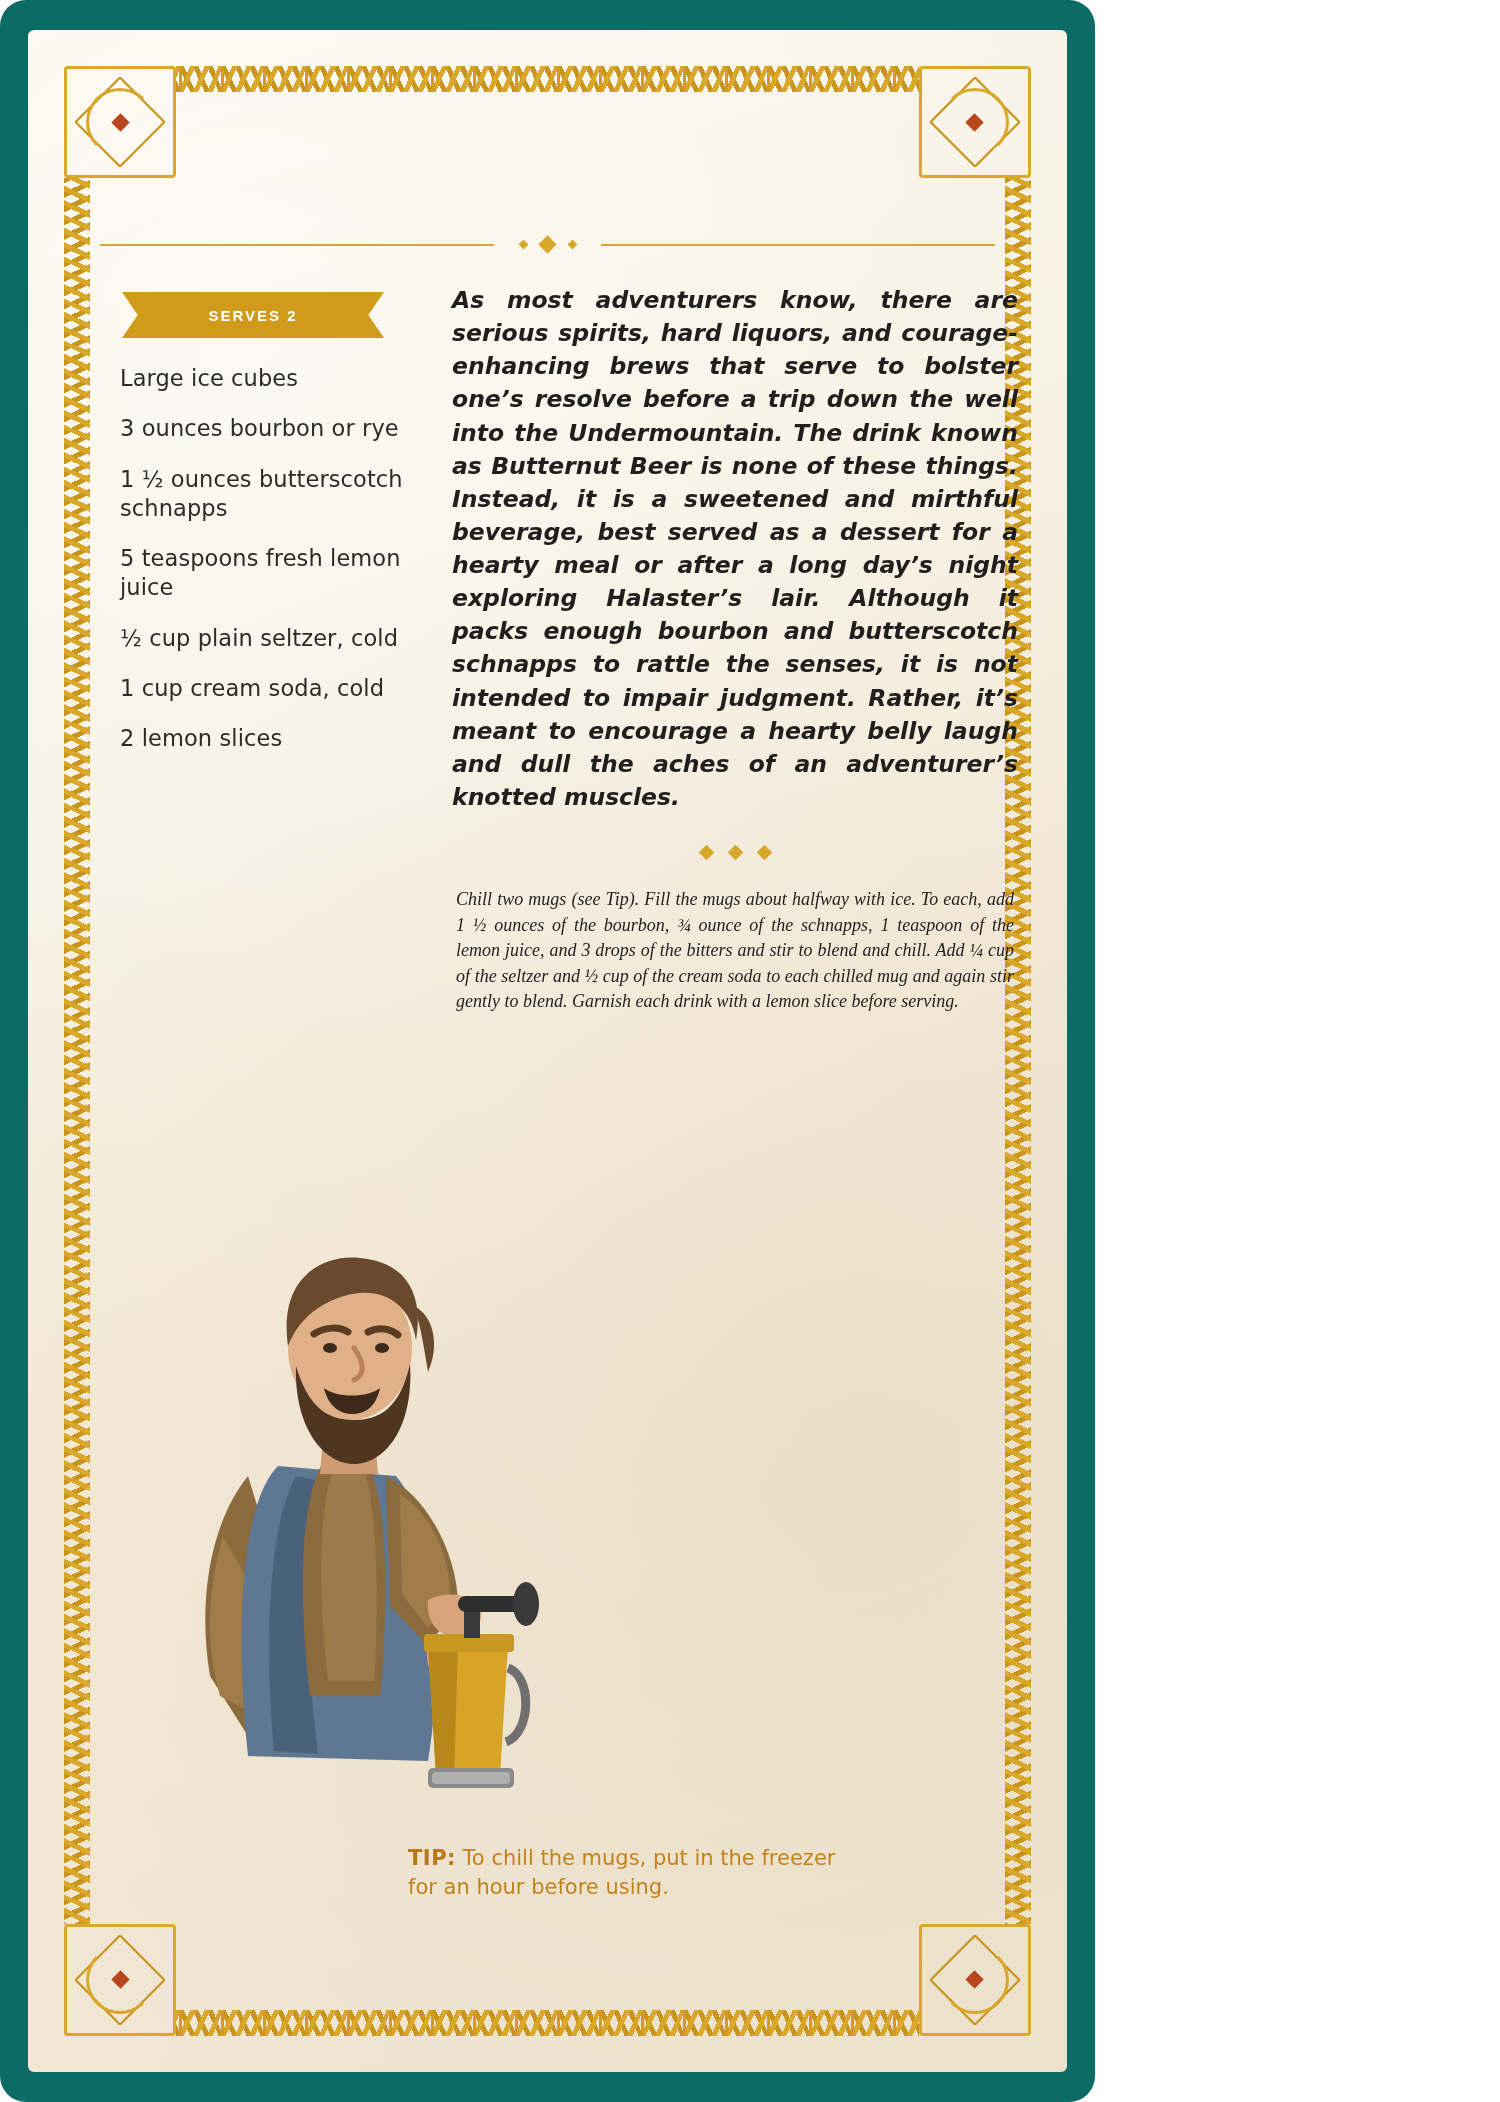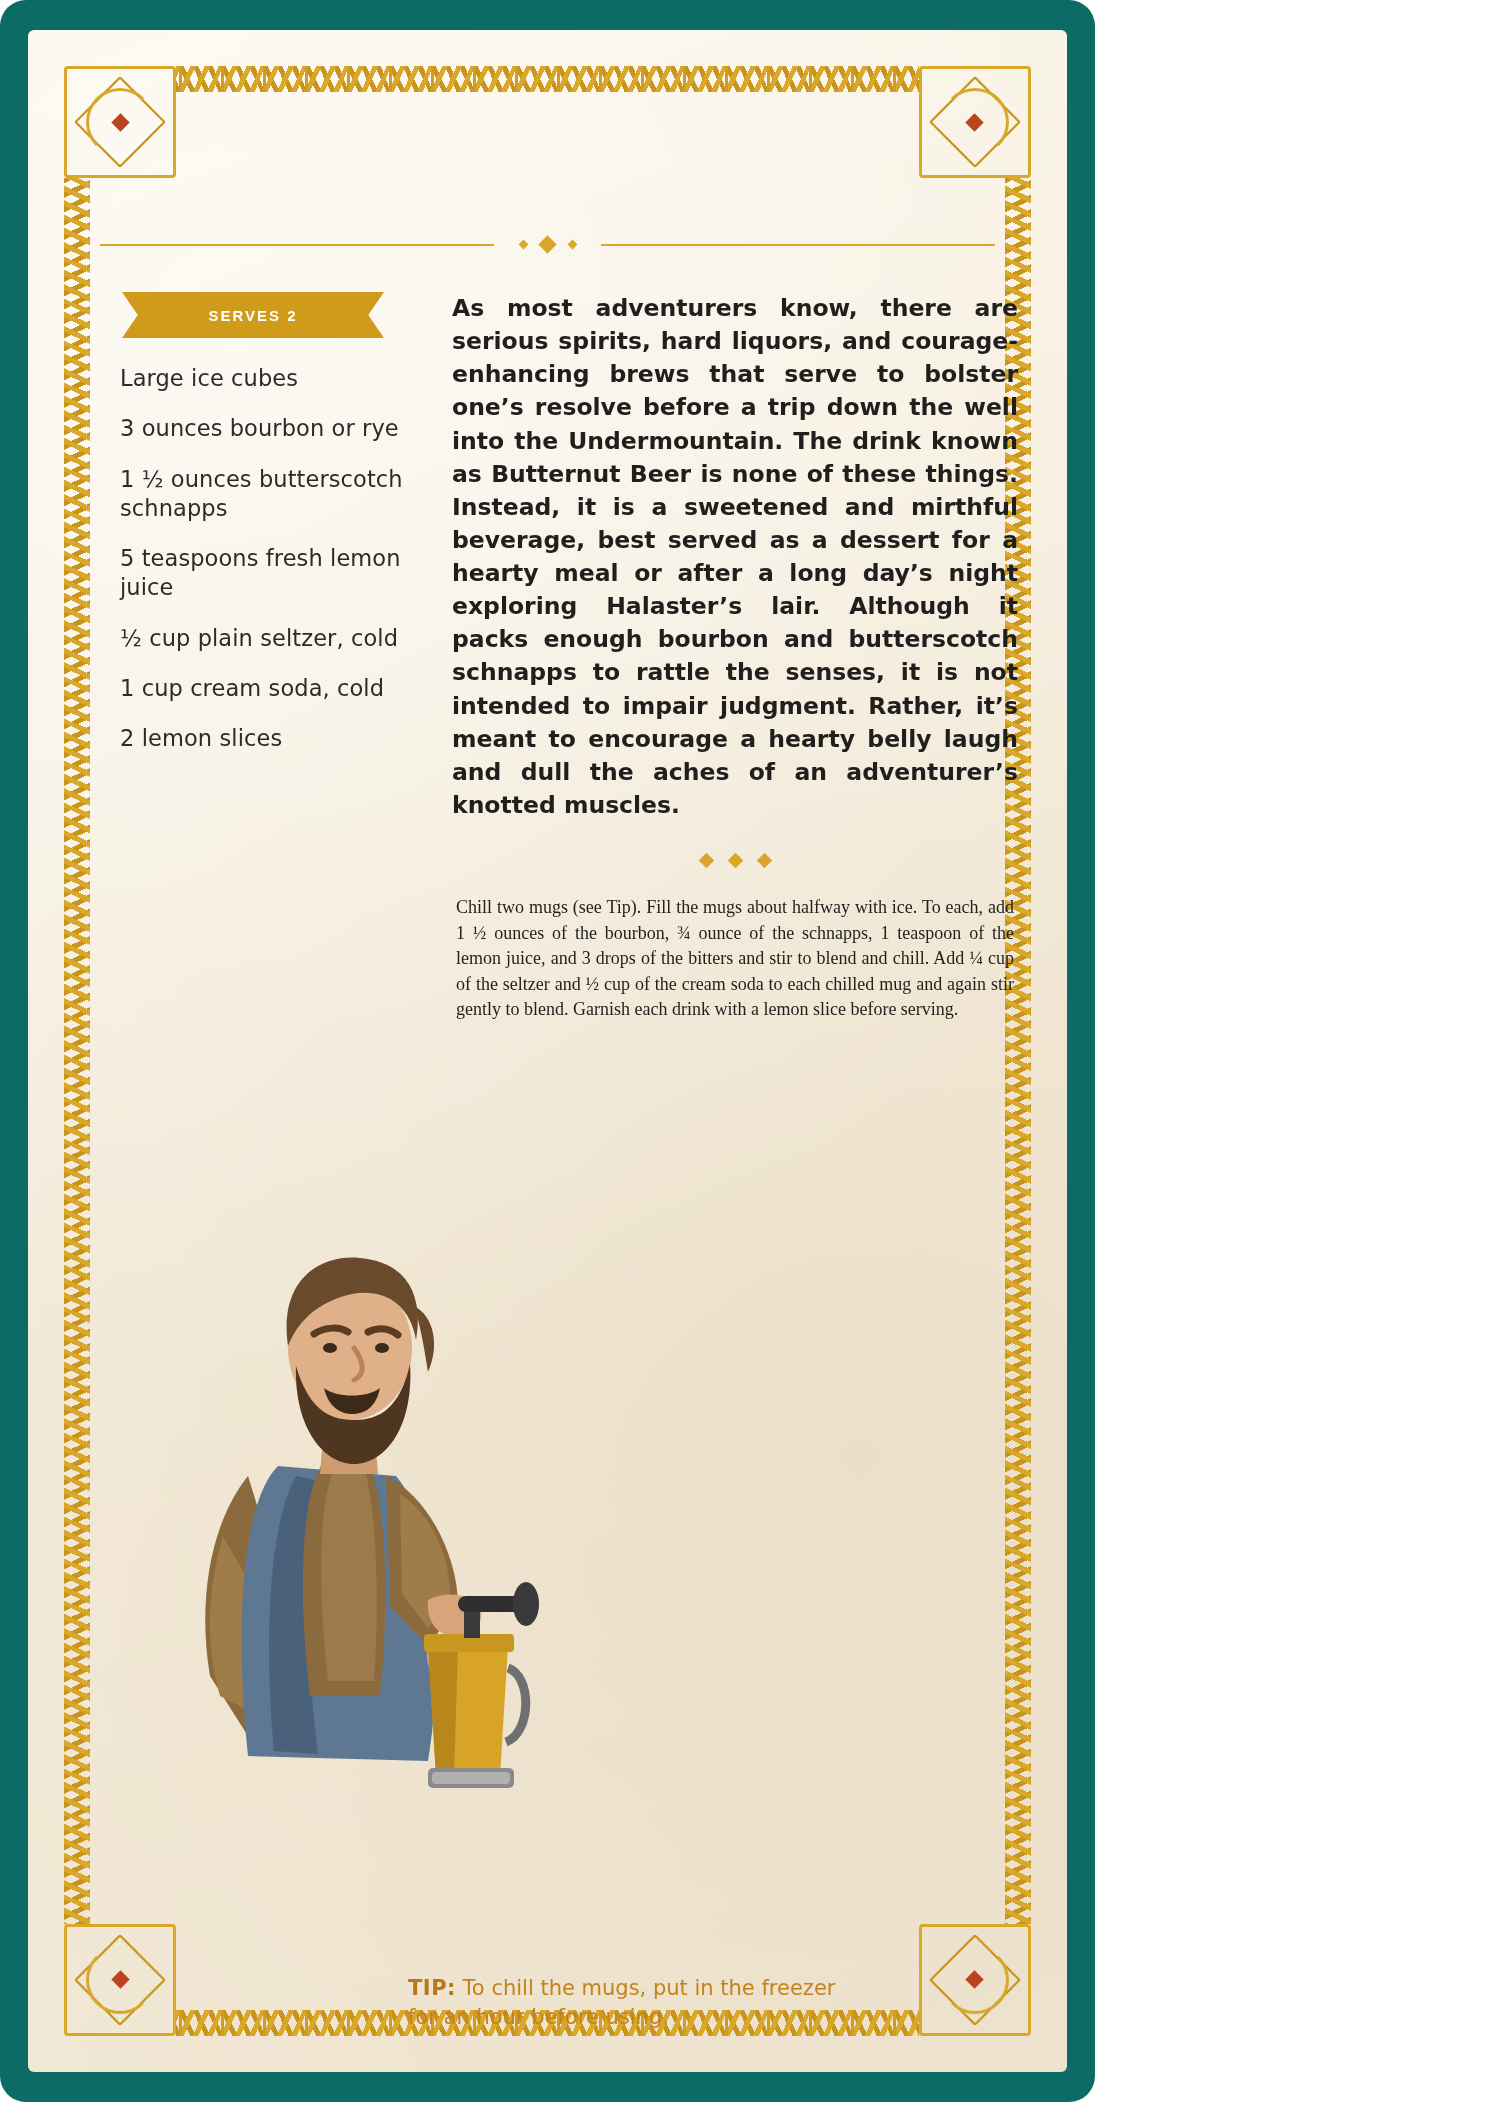--- a/index.html
+++ b/index.html
@@ -155,22 +155,23 @@
   
   .col-left {
     position: absolute;
     left: 92px;
     top: 262px;
     width: 300px;
   }
   .col-right {
     position: absolute;
     left: 424px;
-    top: 262px;
+    top: 254px;
     width: 566px;
+    font-style: italic;
   }
 
   
   .serves-banner {
     position: relative;
     width: 262px;
     height: 46px;
     margin-left: 2px;
     background: #d09a1b;
     color: #ffffff;
@@ -240,21 +241,21 @@
     left: 100px;
     top: 1146px;
     width: 420px;
     height: 620px;
   }
 
   
   .tip {
     position: absolute;
     left: 380px;
-    top: 1944px;
+    top: 1814px;
     width: 440px;
     font-family: "DejaVu Sans", sans-serif;
     font-size: 21px;
     line-height: 1.4;
     color: #c4821c;
   }
   .tip b { color: #b9771a; letter-spacing: 0.5px; }
 </style>
 </head>
 <body>

